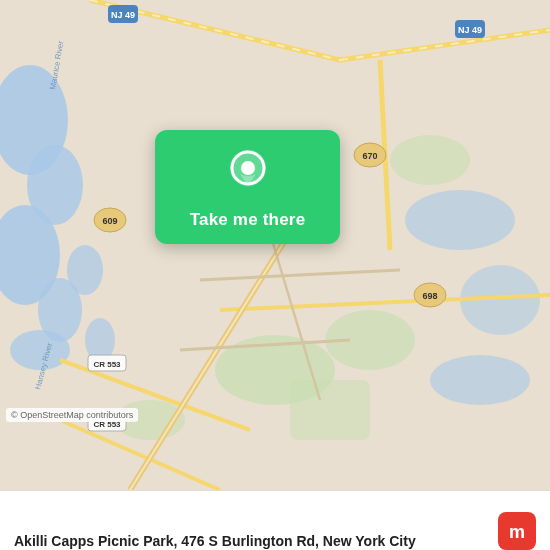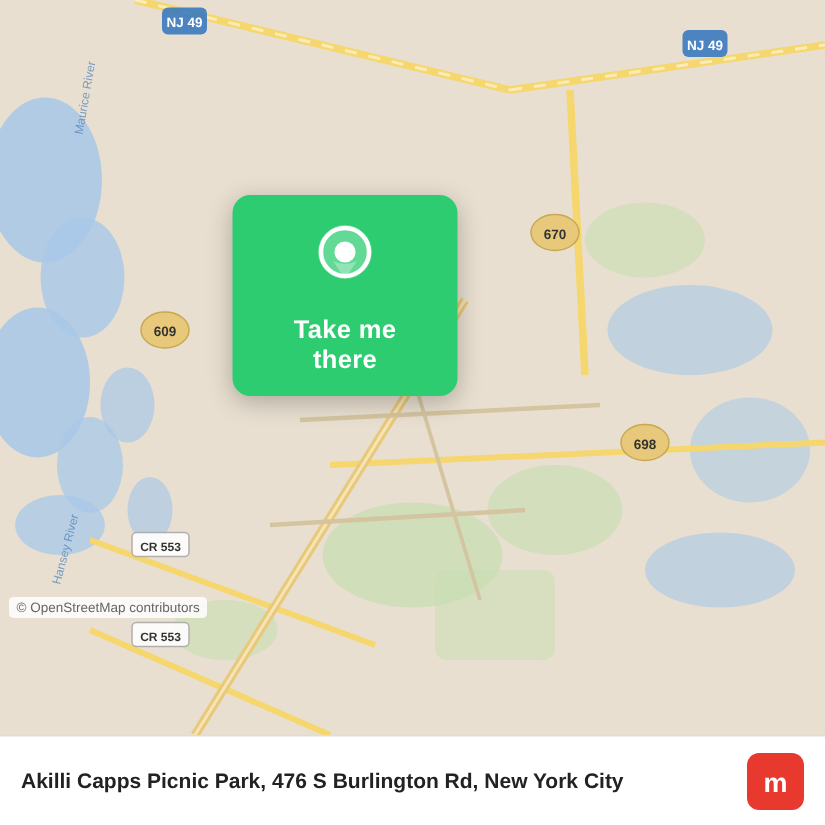--- a/index.html
+++ b/index.html
@@ -26,21 +26,21 @@
       height: 100%;
       position: absolute;
       top: 0; left: 0;
     }
 
     
     #take-me-there-card {
       position: absolute;
       top: 130px;
       left: 155px;
-      width: 150px;
+      width: 185px;
       background: #2ecc71;
       border-radius: 12px;
       display: flex;
       flex-direction: column;
       align-items: center;
       padding: 18px 20px 14px 20px;
       box-shadow: 0 4px 16px rgba(0,0,0,0.25);
       cursor: pointer;
       z-index: 10;
     }
@@ -58,31 +58,31 @@
       letter-spacing: 0.2px;
       text-align: center;
     }
 
     
     #bottom-bar {
       width: 550px;
       height: 60px;
       background: #fff;
       display: flex;
-      align-items: center;
+      align-items: flex-end;
       padding: 0 14px;
       border-top: 1px solid #ddd;
       position: relative;
     }
 
     #attribution {
       font-size: 9px;
       color: #666;
       position: absolute;
-      bottom: 78px;
+      bottom: 68px;
       left: 6px;
       background: rgba(255,255,255,0.85);
       padding: 2px 5px;
       border-radius: 3px;
     }
 
     #place-info {
       flex: 1;
     }
 

